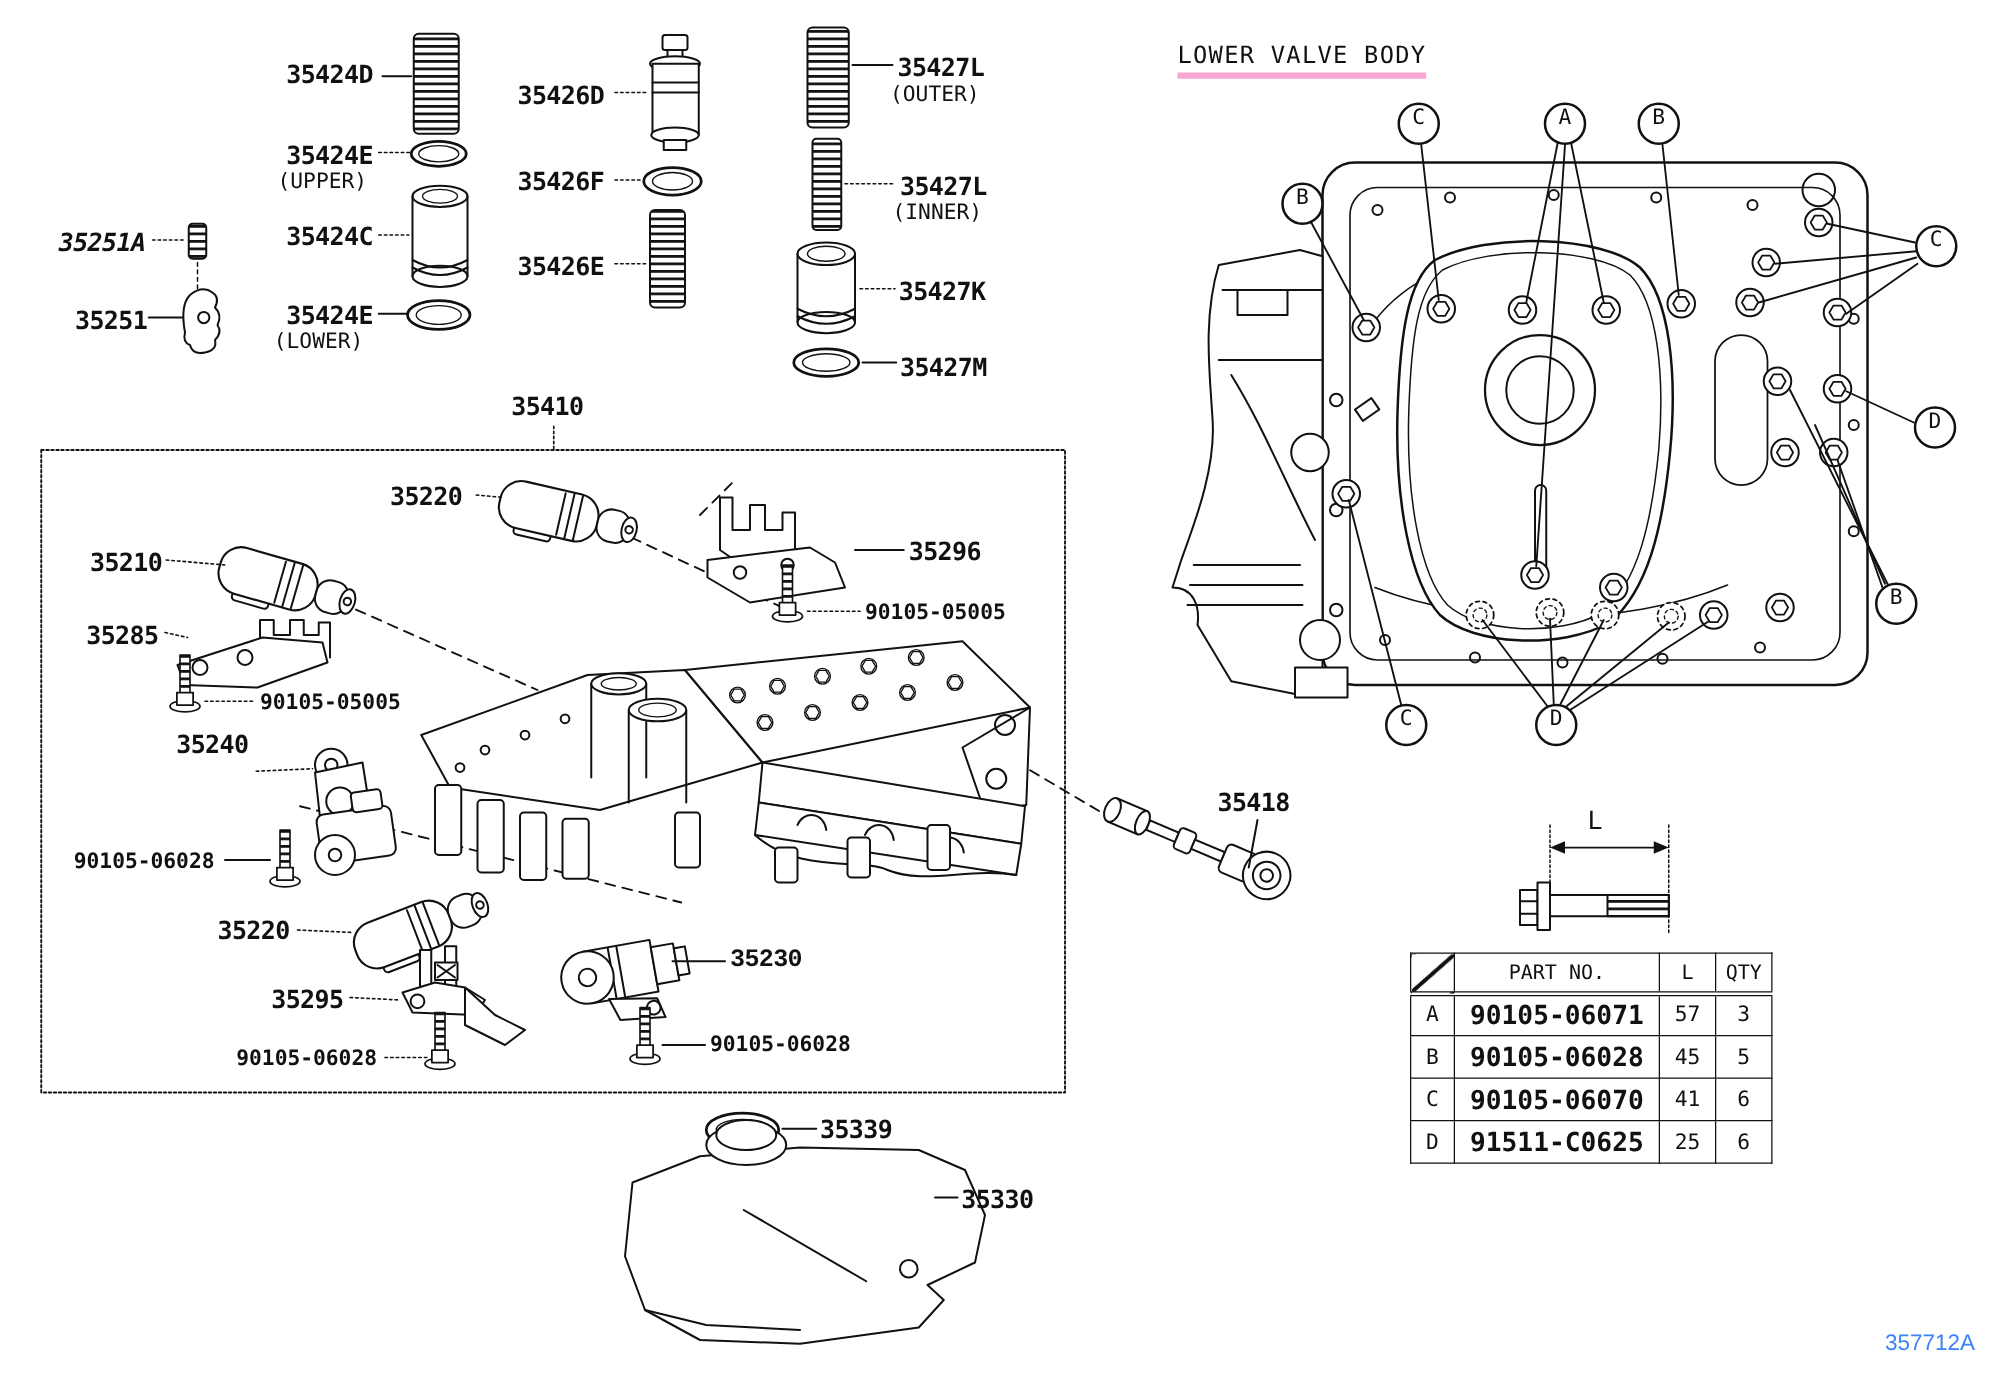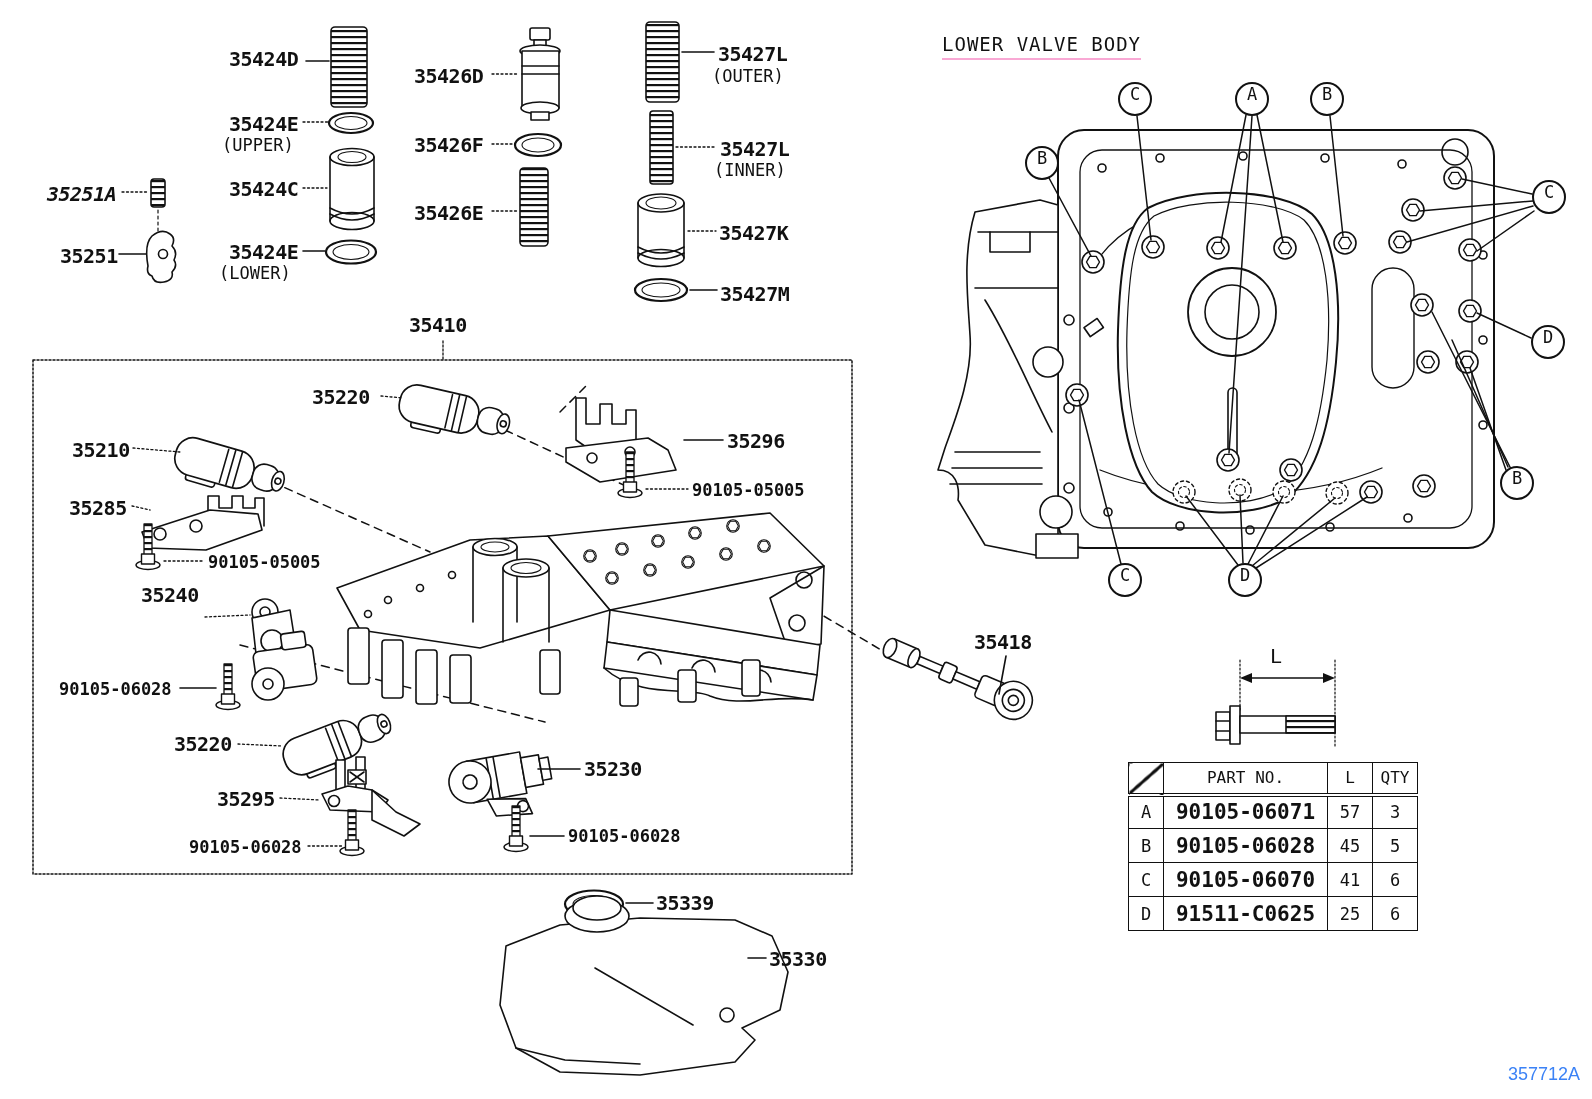--- a/index.html
+++ b/index.html
@@ -6,21 +6,21 @@
   #canvas{position:relative;width:1592px;height:1099px;background:#fff;overflow:hidden;
           font-family:"DejaVu Sans Mono",monospace;color:#111;}
   #art{position:absolute;left:0;top:0;}
   .plabel{position:absolute;font:bold 20px "DejaVu Sans Mono",monospace;letter-spacing:-0.5px;white-space:nowrap;}
   .plabel.long{font-size:17px;letter-spacing:0px;}
   .sublabel{position:absolute;font:17px "DejaVu Sans Mono",monospace;white-space:nowrap;}
   .callout{position:absolute;width:34px;height:34px;border:2px solid #111;border-radius:50%;
            background:#fff;box-sizing:border-box;text-align:center;line-height:29px;
            font:17px "DejaVu Sans Mono",monospace;}
   .title{position:absolute;font:19px "DejaVu Sans Mono",monospace;letter-spacing:1px;
-         border-bottom:2px solid #f9a8d4;padding-bottom:3px;white-space:nowrap;}
+         border-bottom:5px solid #f9a8d4;padding-bottom:3px;white-space:nowrap;}
   .dimlabel{position:absolute;font:20px "DejaVu Sans Mono",monospace;}
   .code{position:absolute;font:18px "Liberation Sans",sans-serif;color:#3b82f6;}
   table.bolts{position:absolute;left:1128px;top:762px;border-collapse:collapse;background:#fff;
               font-family:"DejaVu Sans Mono",monospace;table-layout:fixed;}
   table.bolts td,table.bolts th{border:1.6px solid #111;text-align:center;padding:0;background:#fff;}
   table.bolts tr{height:34px;}
   table.bolts tr.hdr{height:32px;}
   table.bolts tr.hdr th{border-bottom:4px double #111;font:16px "DejaVu Sans Mono",monospace;font-weight:normal;}
   td.keycol{width:34px;font-size:17px;}
   td.pncol{width:163px;font-weight:bold;font-size:21px;letter-spacing:0px;}
@@ -470,21 +470,21 @@
 <div class="plabel" style="left:72px;top:438px;">35210</div>
 <div class="plabel" style="left:69px;top:496px;">35285</div>
 <div class="plabel long" style="left:208px;top:552px;">90105-05005</div>
 <div class="plabel" style="left:727px;top:429px;">35296</div>
 <div class="plabel long" style="left:692px;top:480px;">90105-05005</div>
 <div class="plabel" style="left:141px;top:583px;">35240</div>
 <div class="plabel long" style="left:59px;top:679px;">90105-06028</div>
 <div class="plabel" style="left:174px;top:732px;">35220</div>
 <div class="plabel" style="left:217px;top:787px;">35295</div>
 <div class="plabel long" style="left:189px;top:837px;">90105-06028</div>
-<div class="plabel" style="left:584px;top:757px;">35230</div>
+<div class="plabel" style="left:584px;top:757px;font-family:Liberation Mono, monospace;">35230</div>
 <div class="plabel long" style="left:568px;top:826px;">90105-06028</div>
 <div class="plabel" style="left:656px;top:891px;">35339</div>
 <div class="plabel" style="left:769px;top:947px;">35330</div>
 <div class="plabel" style="left:974px;top:630px;">35418</div>
 
 <div class="callout" style="left:1025px;top:146px;">B</div>
 <div class="callout" style="left:1118px;top:82px;">C</div>
 <div class="callout" style="left:1235px;top:82px;">A</div>
 <div class="callout" style="left:1310px;top:82px;">B</div>
 <div class="callout" style="left:1532px;top:180px;">C</div>

